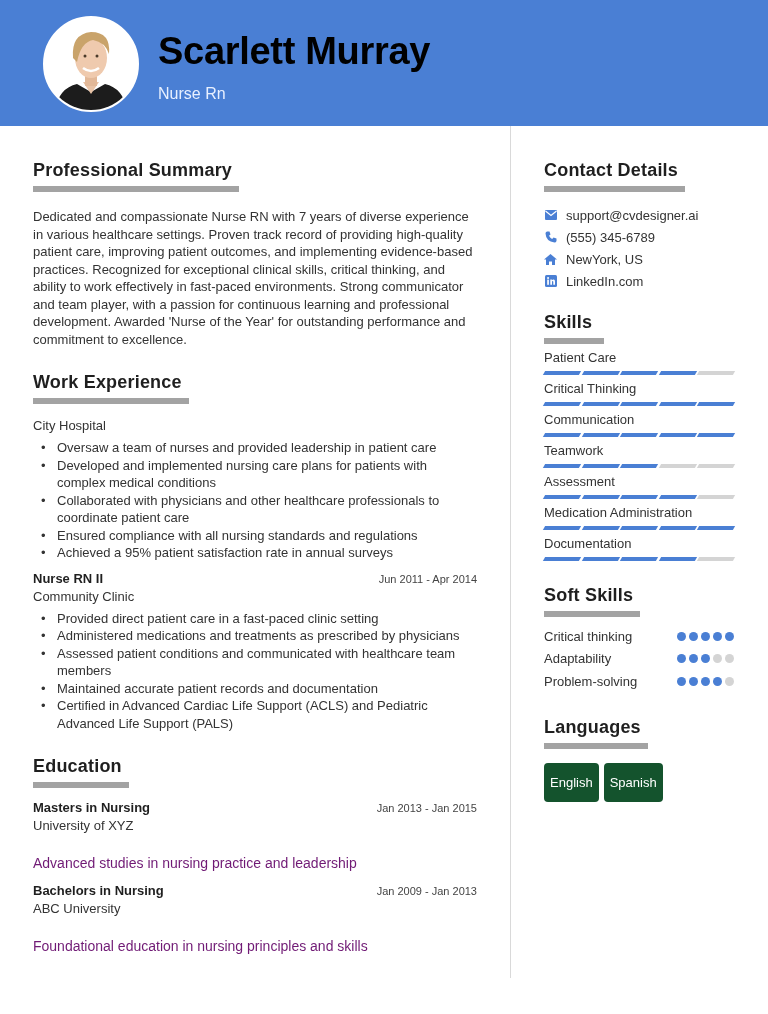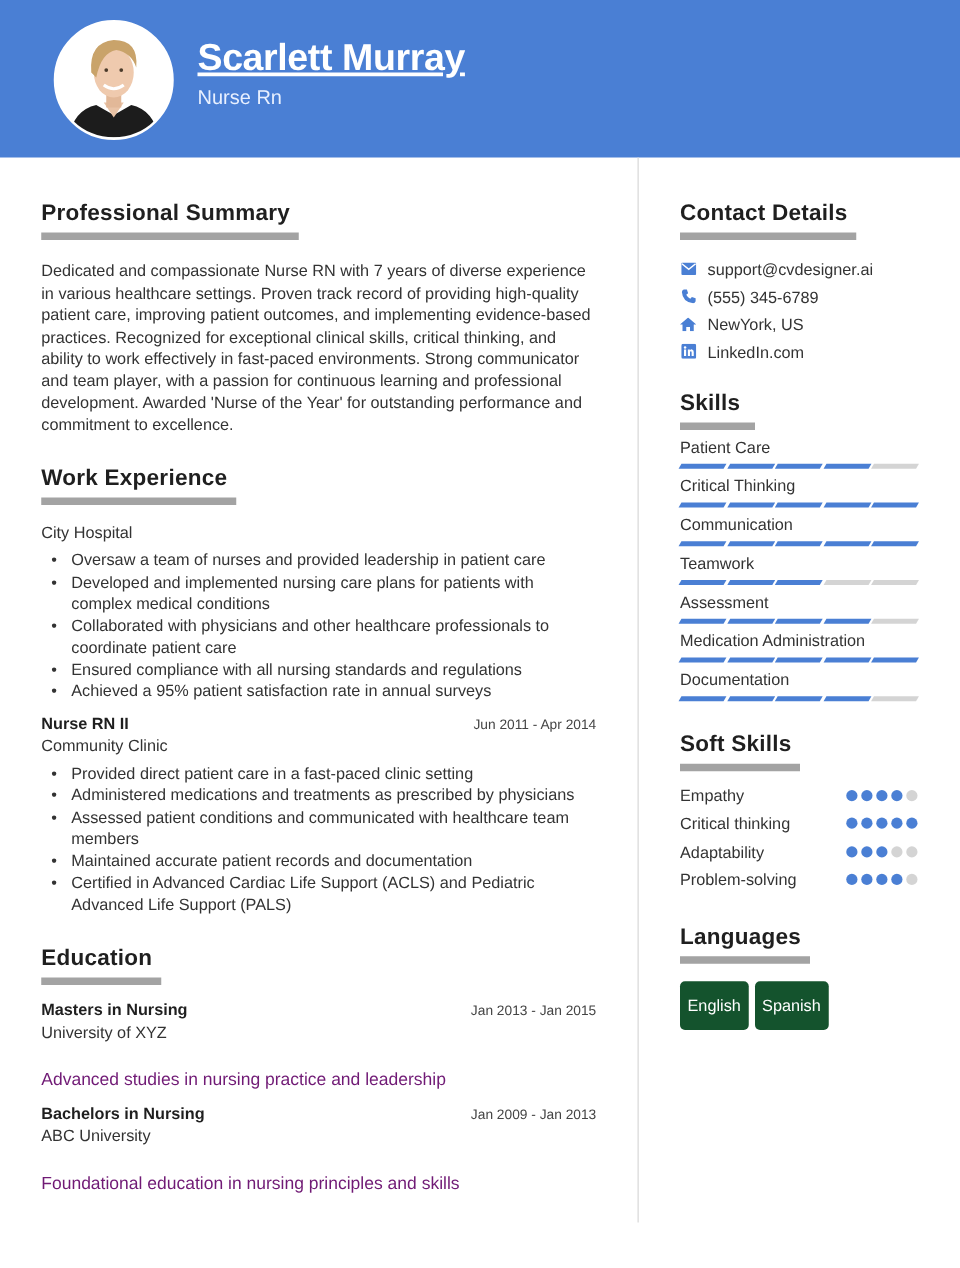--- a/index.html
+++ b/index.html
@@ -2,22 +2,22 @@
 <html><head>
 <meta charset="utf-8">
 <style>
   * { box-sizing: border-box; margin: 0; padding: 0; }
   html, body { width: 768px; height: 1014px; background: #ffffff; overflow: hidden; }
   body { font-family: "Liberation Sans", "DejaVu Sans", sans-serif; color: #2b2b2b; position: relative; }
 
   .header { position: absolute; left: 0; top: 0; width: 768px; height: 126px; background: #4a7fd4; }
   .photo { position: absolute; left: 43px; top: 16px; width: 96px; height: 96px; border-radius: 50%; background: #ffffff; border: 2px solid #ffffff; overflow: hidden; }
   .photo svg { display: block; }
-  .name { position: absolute; left: 158px; top: 30px; font-size: 30px; font-weight: bold; color: #ffffff; letter-spacing: -0.3px; text-decoration: underline; }
-  .role { position: absolute; left: 158px; top: 70px; font-size: 16px; color: #e8f0ff; }
+  .name { position: absolute; left: 158px; top: 30px; font-size: 38px; font-weight: bold; color: #000000; letter-spacing: -0.3px; }
+  .role { position: absolute; left: 158px; top: 85px; font-size: 16px; color: #e8f0ff; }
 
   .divider { position: absolute; left: 510px; top: 126px; width: 1px; height: 852px; background: #d9d9d9; }
 
   .left { position: absolute; left: 33px; top: 160px; width: 444px; }
   .right { position: absolute; left: 544px; top: 160px; width: 190px; }
 
   .sec-title { font-size: 18px; font-weight: bold; color: #1f1f1f; letter-spacing: 0.2px; display: inline-block; padding-bottom: 5px; border-bottom: 6px solid #a3a3a3; }
   .sec-title.pad { padding-right: 7px; }
 
   .summary { font-size: 13px; line-height: 17.5px; color: #333; margin-top: 16px; }
@@ -250,30 +250,20 @@
             <span></span>
           </div>
         </div>
       </div>
   </section>
 
   <section style="margin-top:24px;">
     <div class="sec-title pad">Soft Skills</div>
     <div id="soft-list" style="margin-top:8px;">
         <div class="soft-row">
-          <span>Empathy</span>
-          <span class="dots">
-            <span class="on"></span>
-            <span class="on"></span>
-            <span class="on"></span>
-            <span class="on"></span>
-            <span></span>
-          </span>
-        </div>
-        <div class="soft-row">
           <span>Critical thinking</span>
           <span class="dots">
             <span class="on"></span>
             <span class="on"></span>
             <span class="on"></span>
             <span class="on"></span>
             <span class="on"></span>
           </span>
         </div>
         <div class="soft-row">

